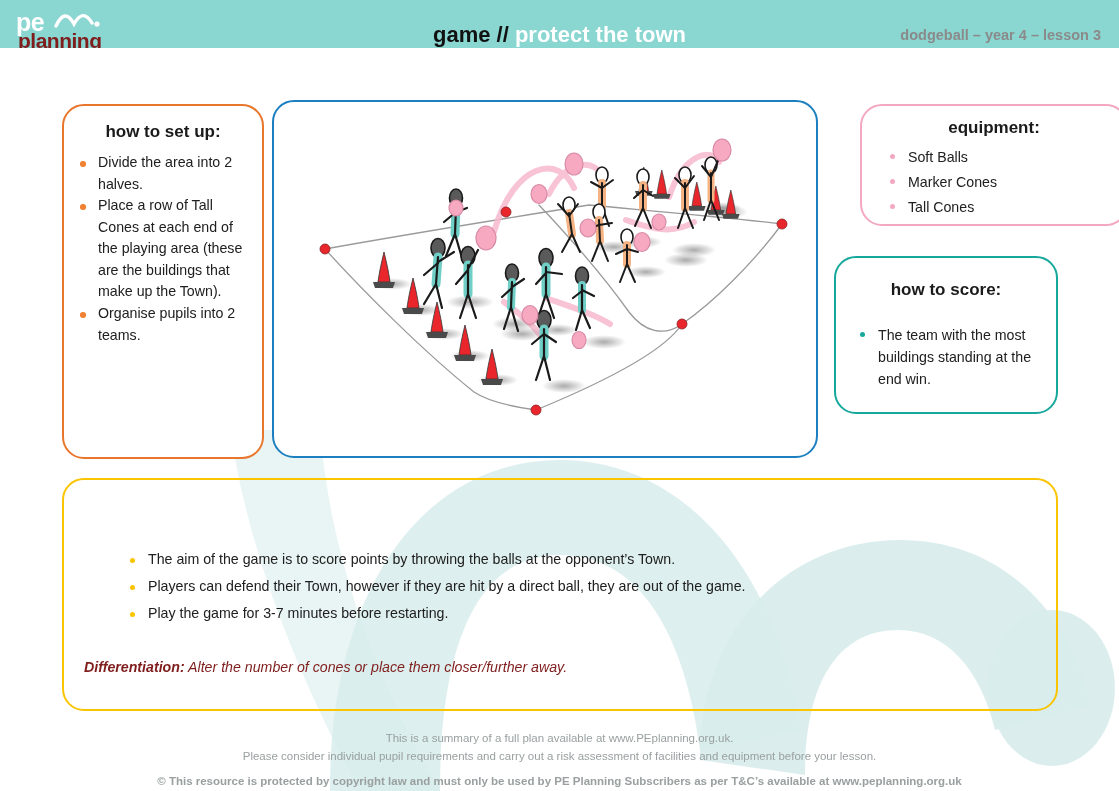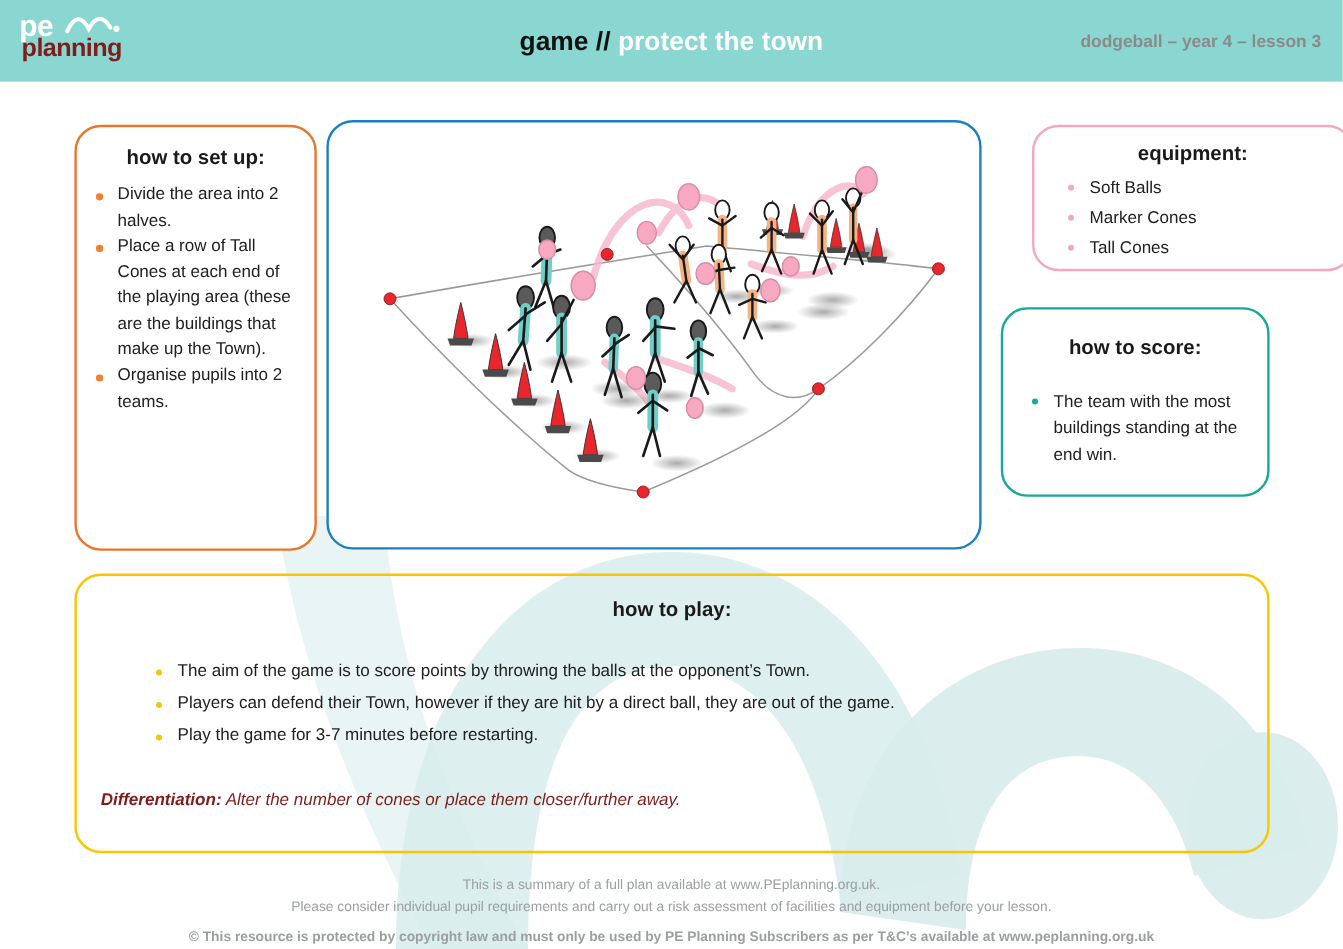--- a/index.html
+++ b/index.html
@@ -13,21 +13,21 @@
     font-family: "Liberation Sans", sans-serif;
     overflow: hidden;
     position: relative;
   }
 
   
   .header {
     position: absolute;
     left: 0; top: 0;
     width: 1119px;
-    height: 68px;
+    height: 48px;
     background: #8ad6d1;
     overflow: hidden;
     text-decoration: underline;
   }
   .logo {
     position: absolute;
     left: 10px; top: 8px;
     width: 130px;
     height: 52px;
   }
@@ -498,21 +498,20 @@
 </div>
 
 <div class="panel" id="score-panel">
   <div class="panel-title">how to score:</div>
   <ul class="bullets">
     <li>The team with the most buildings standing at the end win.</li>
   </ul>
 </div>
 
 <div class="panel" id="play-panel">
-  <div class="panel-title">how to play:</div>
   <ul class="bullets">
     <li>The aim of the game is to score points by throwing the balls at the opponent’s Town.</li>
     <li>Players can defend their Town, however if they are hit by a direct ball, they are out of the game.</li>
     <li>Play the game for 3-7 minutes before restarting.</li>
   </ul>
 </div>
 <div class="differentiation">
   <b>Differentiation:</b><span> Alter the number of cones or place them closer/further away.</span>
 </div>
 

